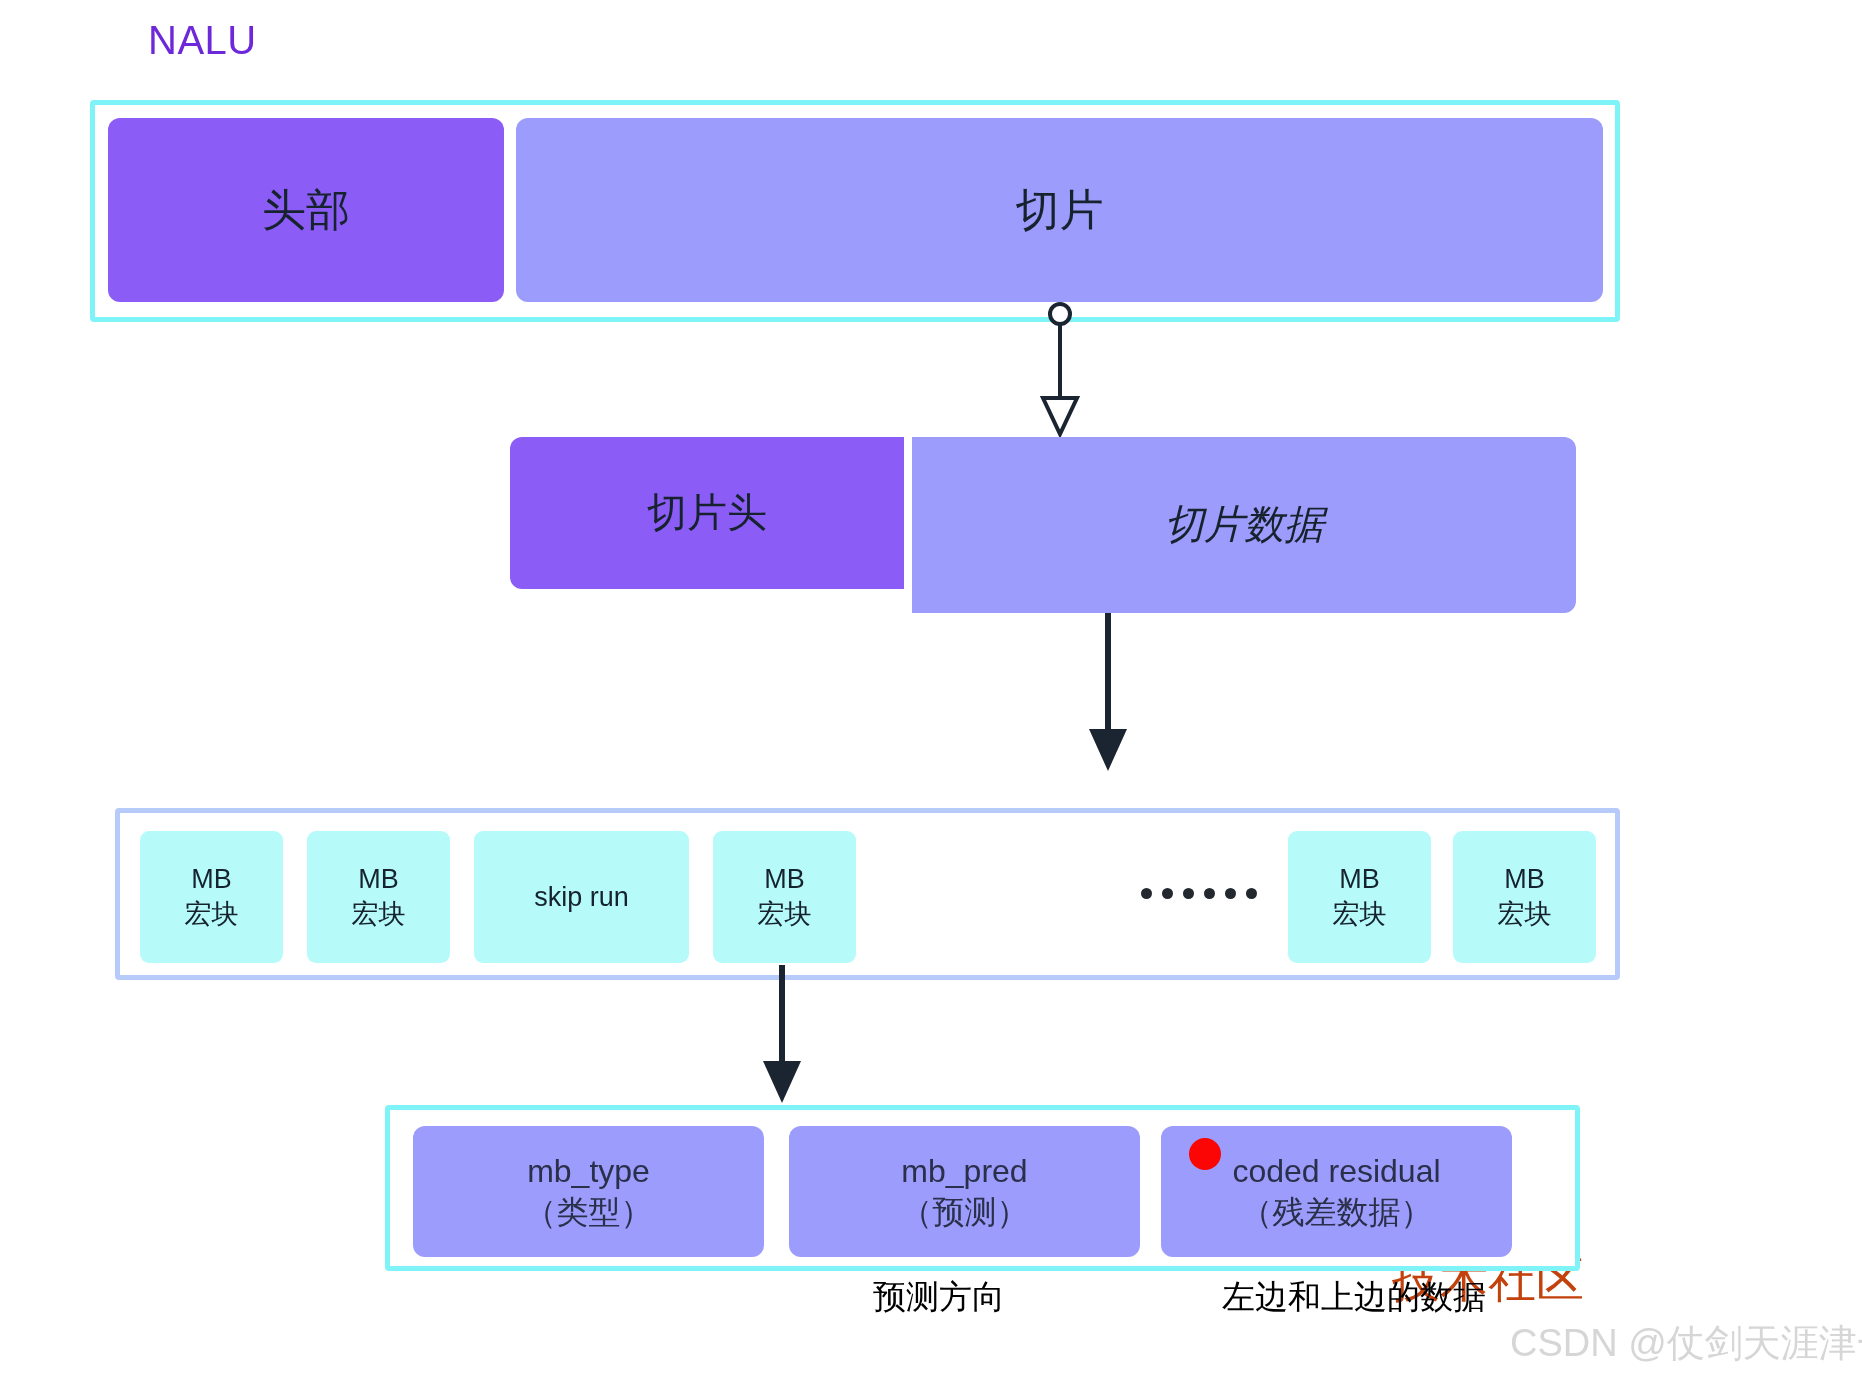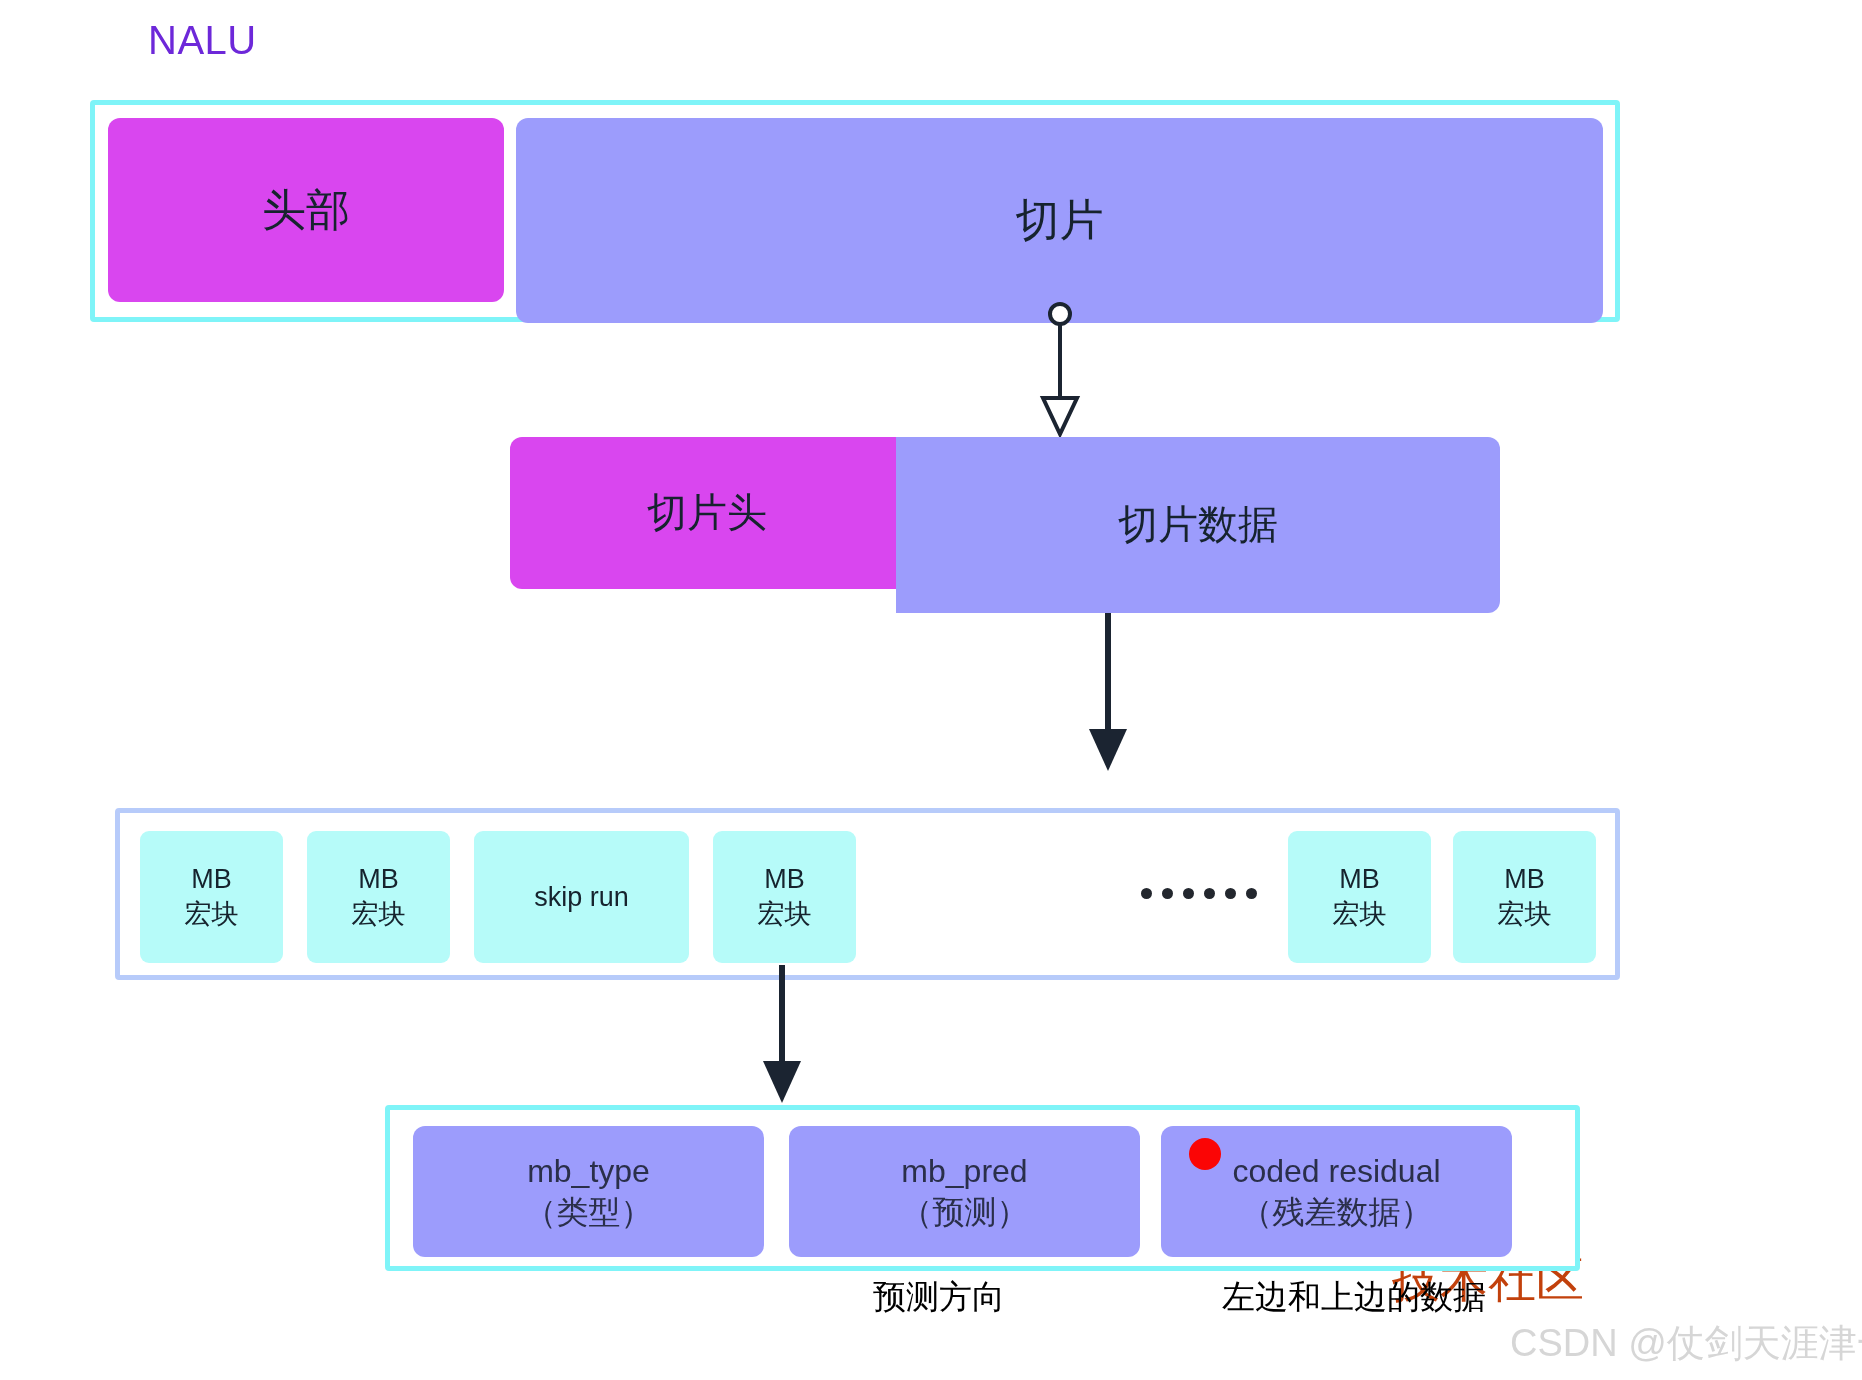--- a/index.html
+++ b/index.html
@@ -48,21 +48,21 @@
   .blk {
     border-radius: 12px;
     display: flex;
     flex-direction: column;
     align-items: center;
     justify-content: center;
     text-align: center;
     color: #16232e;
     line-height: 1.28;
   }
-  .blk-blue   { background: #d946ef; }
+  .blk-blue   { background: #8b5cf6; }
   .blk-purple { background: #9c9cfc; }
   .blk-cyan   { background: #b6fbf9; }
 
   .fs-big    { font-size: 44px; }
   .fs-mid    { font-size: 40px; }
   .fs-mb     { font-size: 27px; }
   .fs-leaf   { font-size: 32px; color: #2a2f4a; }
 
   
   .blk-cyan { border-radius: 9px; }
@@ -118,38 +118,38 @@
   <div class="abs wm-faint" style="left:1392px; top:1248px;">技术社区</div>
 
   <div class="abs nalu-title">NALU</div>
 
   <div class="abs cyan-container" style="left:90px; top:100px; width:1530px; height:222px;">
 
     <div class="abs blk blk-blue fs-big" style="left:13px; top:13px; width:396px; height:184px;">
       <span>头部</span>
     </div>
 
-    <div class="abs blk blk-purple fs-big" style="left:421px; top:13px; width:1087px; height:205px;">
+    <div class="abs blk blk-purple fs-big" style="left:421px; top:13px; width:1087px; height:184px;">
       <span>切片</span>
     </div>
   </div>
 
   <svg class="abs" style="left:1030px; top:300px;" width="60" height="140">
     <circle cx="30" cy="14" r="10" fill="#ffffff" stroke="#1b2431" stroke-width="4"></circle>
     <line x1="30" y1="24" x2="30" y2="98" stroke="#1b2431" stroke-width="4"></line>
     <polygon points="13,98 47,98 30,134" fill="#ffffff" stroke="#1b2431" stroke-width="4"></polygon>
   </svg>
 
   <div class="abs" style="left:510px; top:437px; width:1110px; height:176px;">
 
     <div class="abs blk blk-blue fs-mid" style="left:0px; top:0px; width:394px; height:152px; border-top-right-radius:0; border-bottom-right-radius:0;">
       <span>切片头</span>
     </div>
 
-    <div class="abs blk blk-purple fs-mid" style="left:386px; top:0px; width:604px; height:176px; border-top-left-radius:0; border-bottom-left-radius:0;">
+    <div class="abs blk blk-purple fs-mid" style="left:402px; top:0px; width:664px; height:176px; border-top-left-radius:0; border-bottom-left-radius:0;font-style:italic;">
       <span>切片数据</span>
     </div>
   </div>
 
   <svg class="abs" style="left:1078px; top:613px;" width="60" height="162">
     <line x1="30" y1="0" x2="30" y2="118" stroke="#1b2431" stroke-width="6"></line>
     <polygon points="11,116 49,116 30,158" fill="#1b2431"></polygon>
   </svg>
 
   <div class="abs periwinkle-container" style="left:115px; top:808px; width:1505px; height:172px;">

